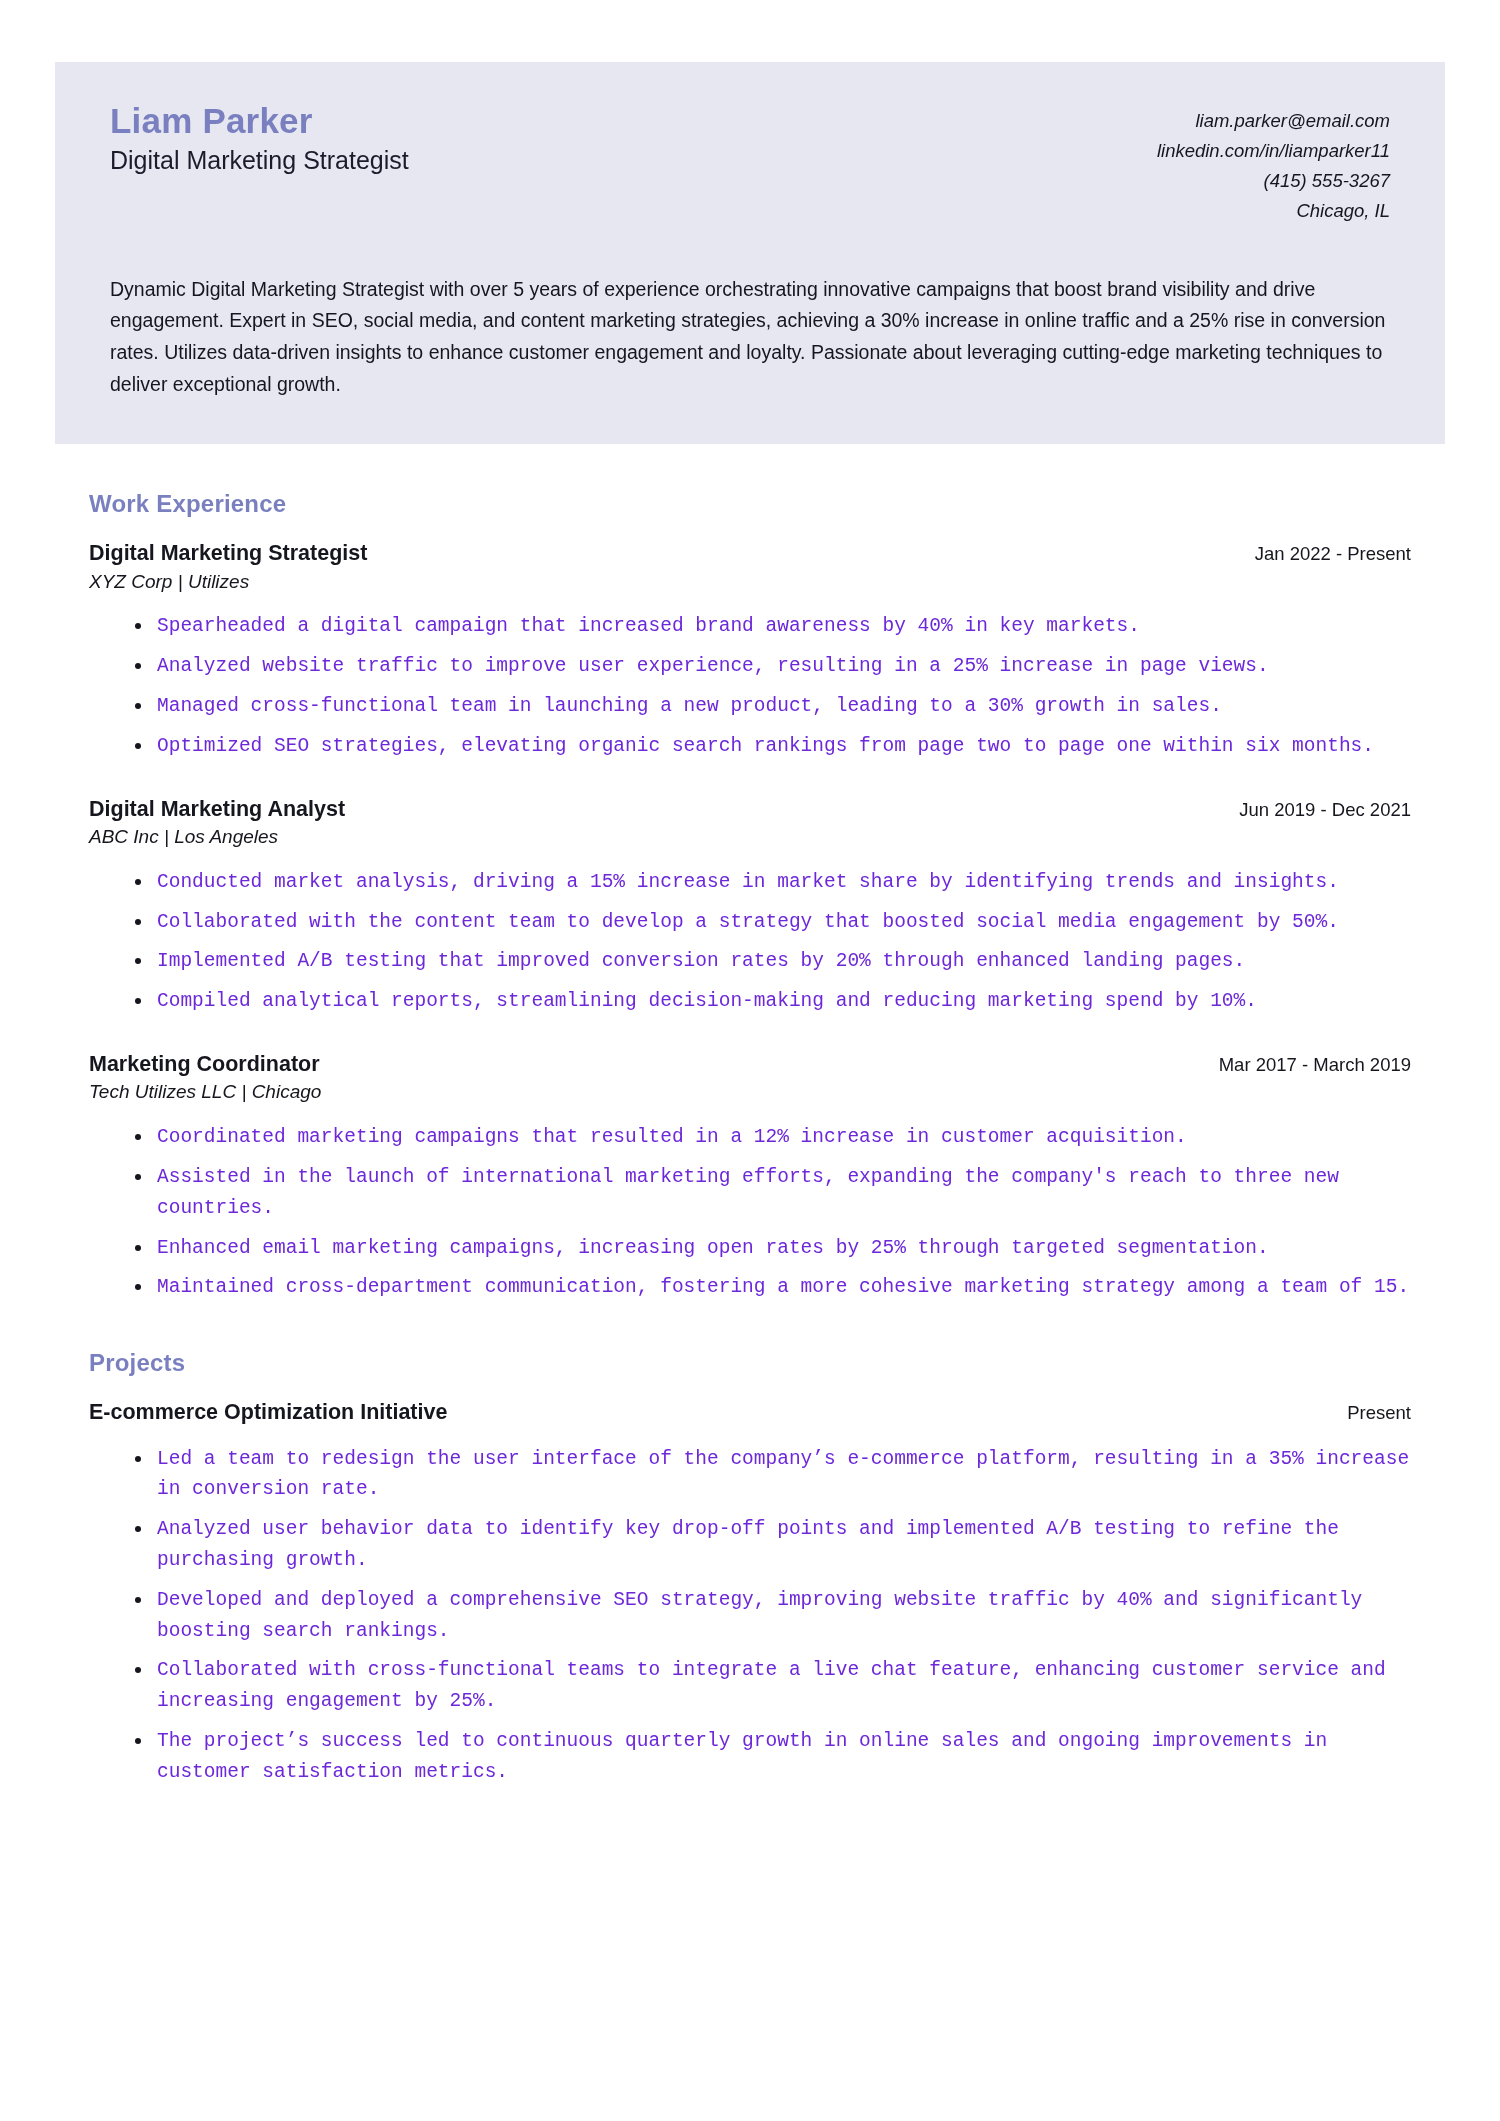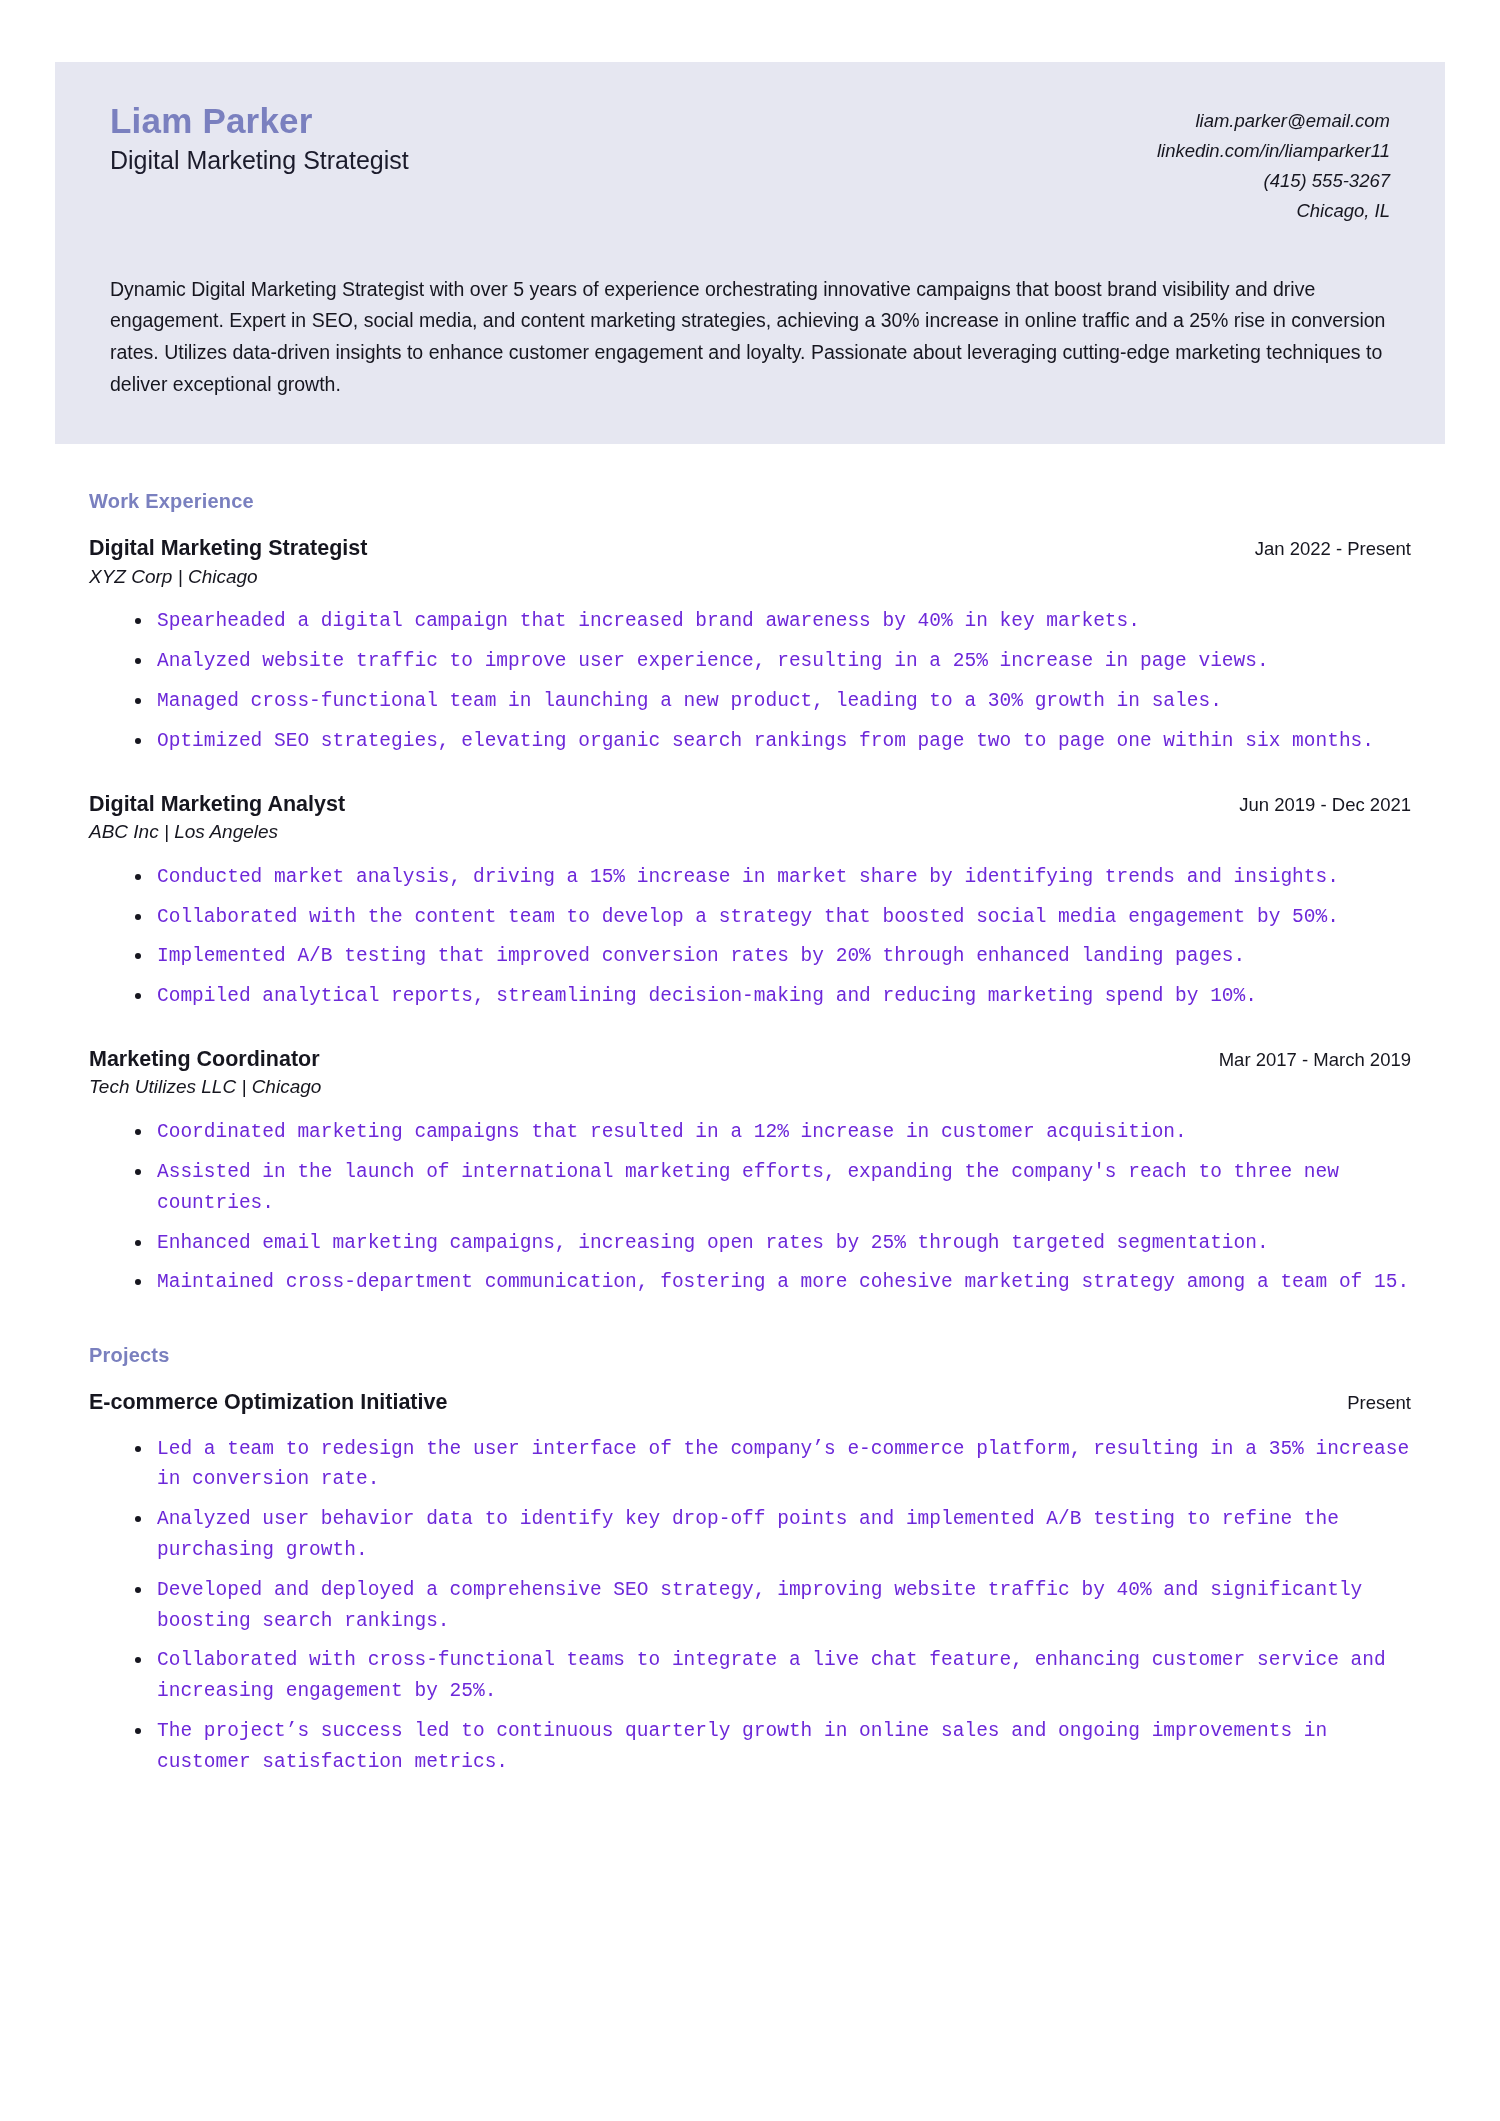--- a/index.html
+++ b/index.html
@@ -68,21 +68,21 @@
     font-size: 19.5px;
     line-height: 1.62;
     color: #16161f;
     text-align: left;
     max-width: 1290px;
   }
 
   
   .section { margin-top: 46px; padding: 0 34px; }
   .section-title {
-    font-size: 20px;
+    font-size: 24px;
     font-weight: bold;
     color: #7a80bf;
     margin: 0 0 22px 0;
     letter-spacing: 0.2px;
   }
   .entry-head {
     display: flex;
     justify-content: space-between;
     align-items: baseline;
   }
@@ -161,21 +161,21 @@
   </div>
 
   <div class="section">
     <div class="section-title">Work Experience</div>
 
     <div class="entry-block">
       <div class="entry-head">
         <div class="entry-title">Digital Marketing Strategist</div>
         <div class="entry-date">Jan 2022 - Present</div>
       </div>
-      <div class="entry-sub">XYZ Corp | Chicago</div>
+      <div class="entry-sub">XYZ Corp | Utilizes</div>
       <ul class="bullets">
         <li>Spearheaded a digital campaign that increased brand awareness by 40% in key markets.</li>
         <li>Analyzed website traffic to improve user experience, resulting in a 25% increase in page views.</li>
         <li>Managed cross-functional team in launching a new product, leading to a 30% growth in sales.</li>
         <li>Optimized SEO strategies, elevating organic search rankings from page two to page one within six months.</li>
       </ul>
     </div>
 
     <div class="entry-block">
       <div class="entry-head">

